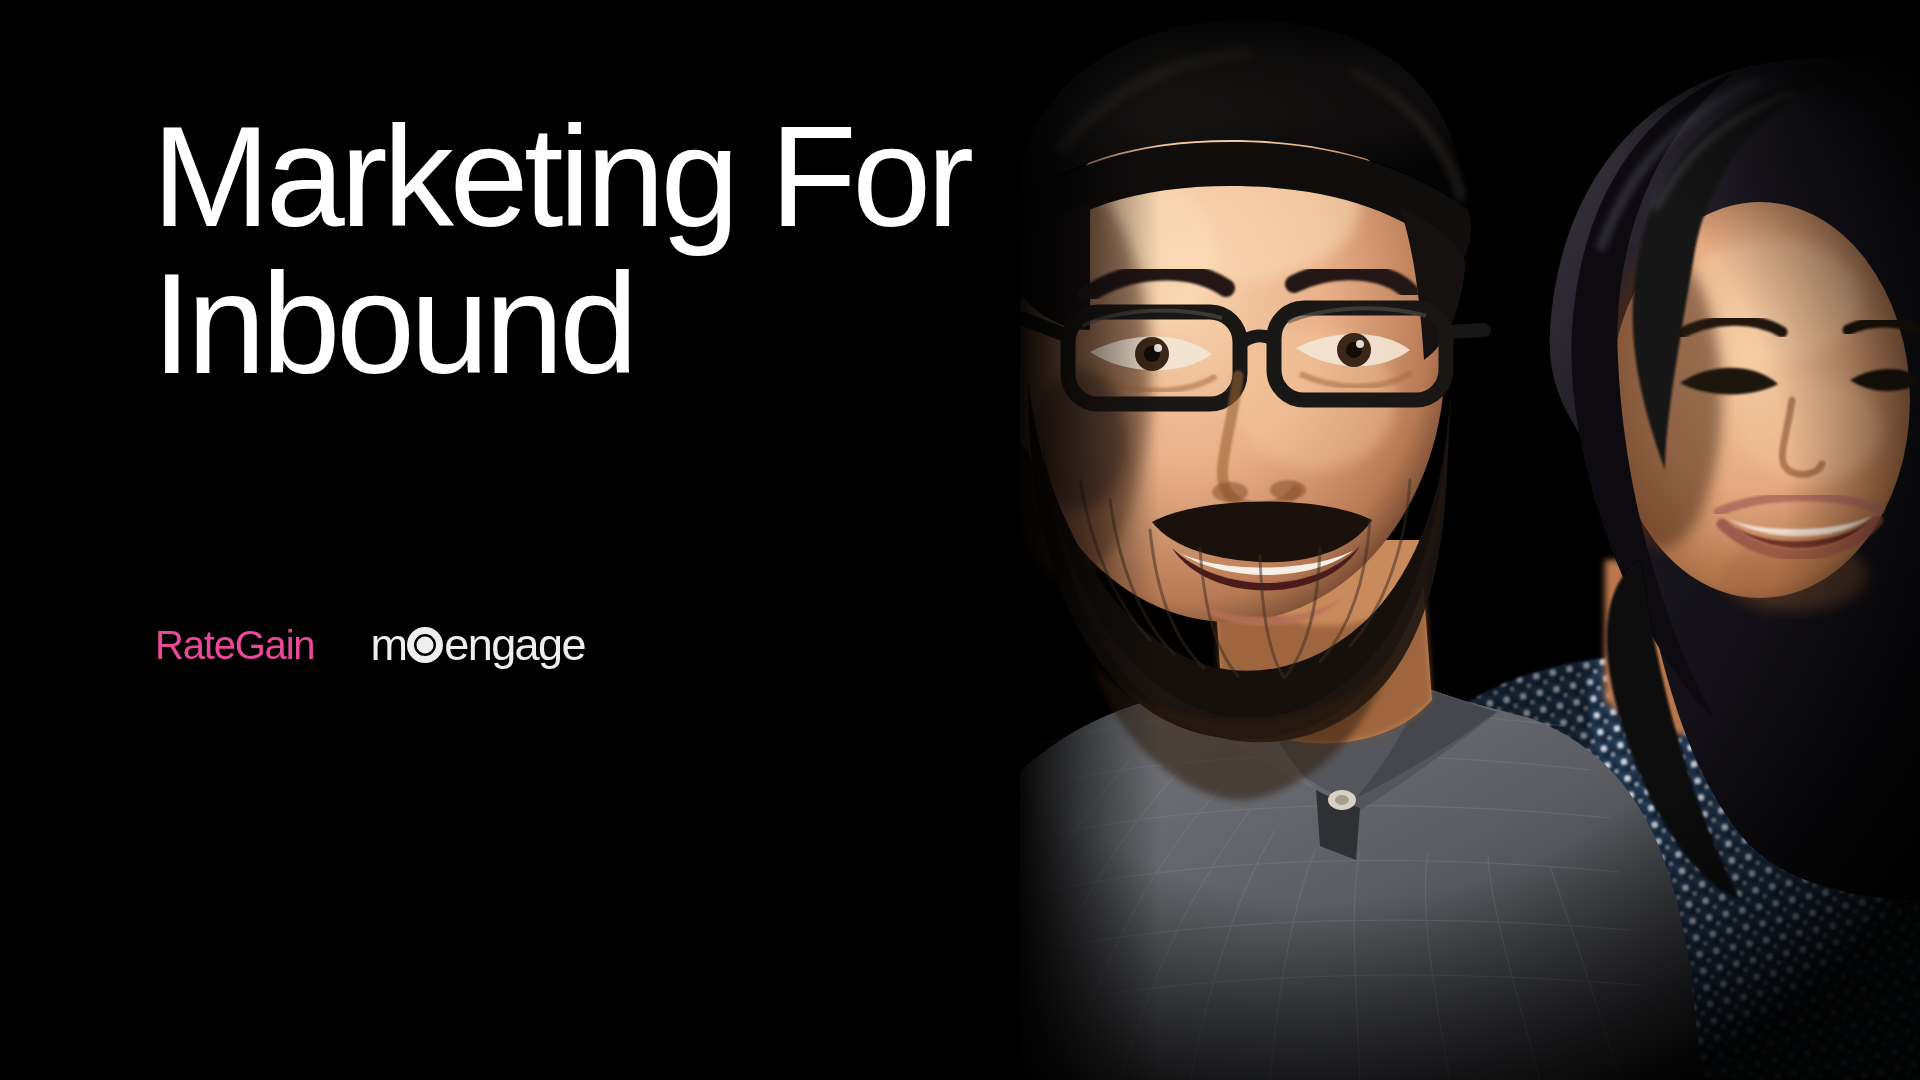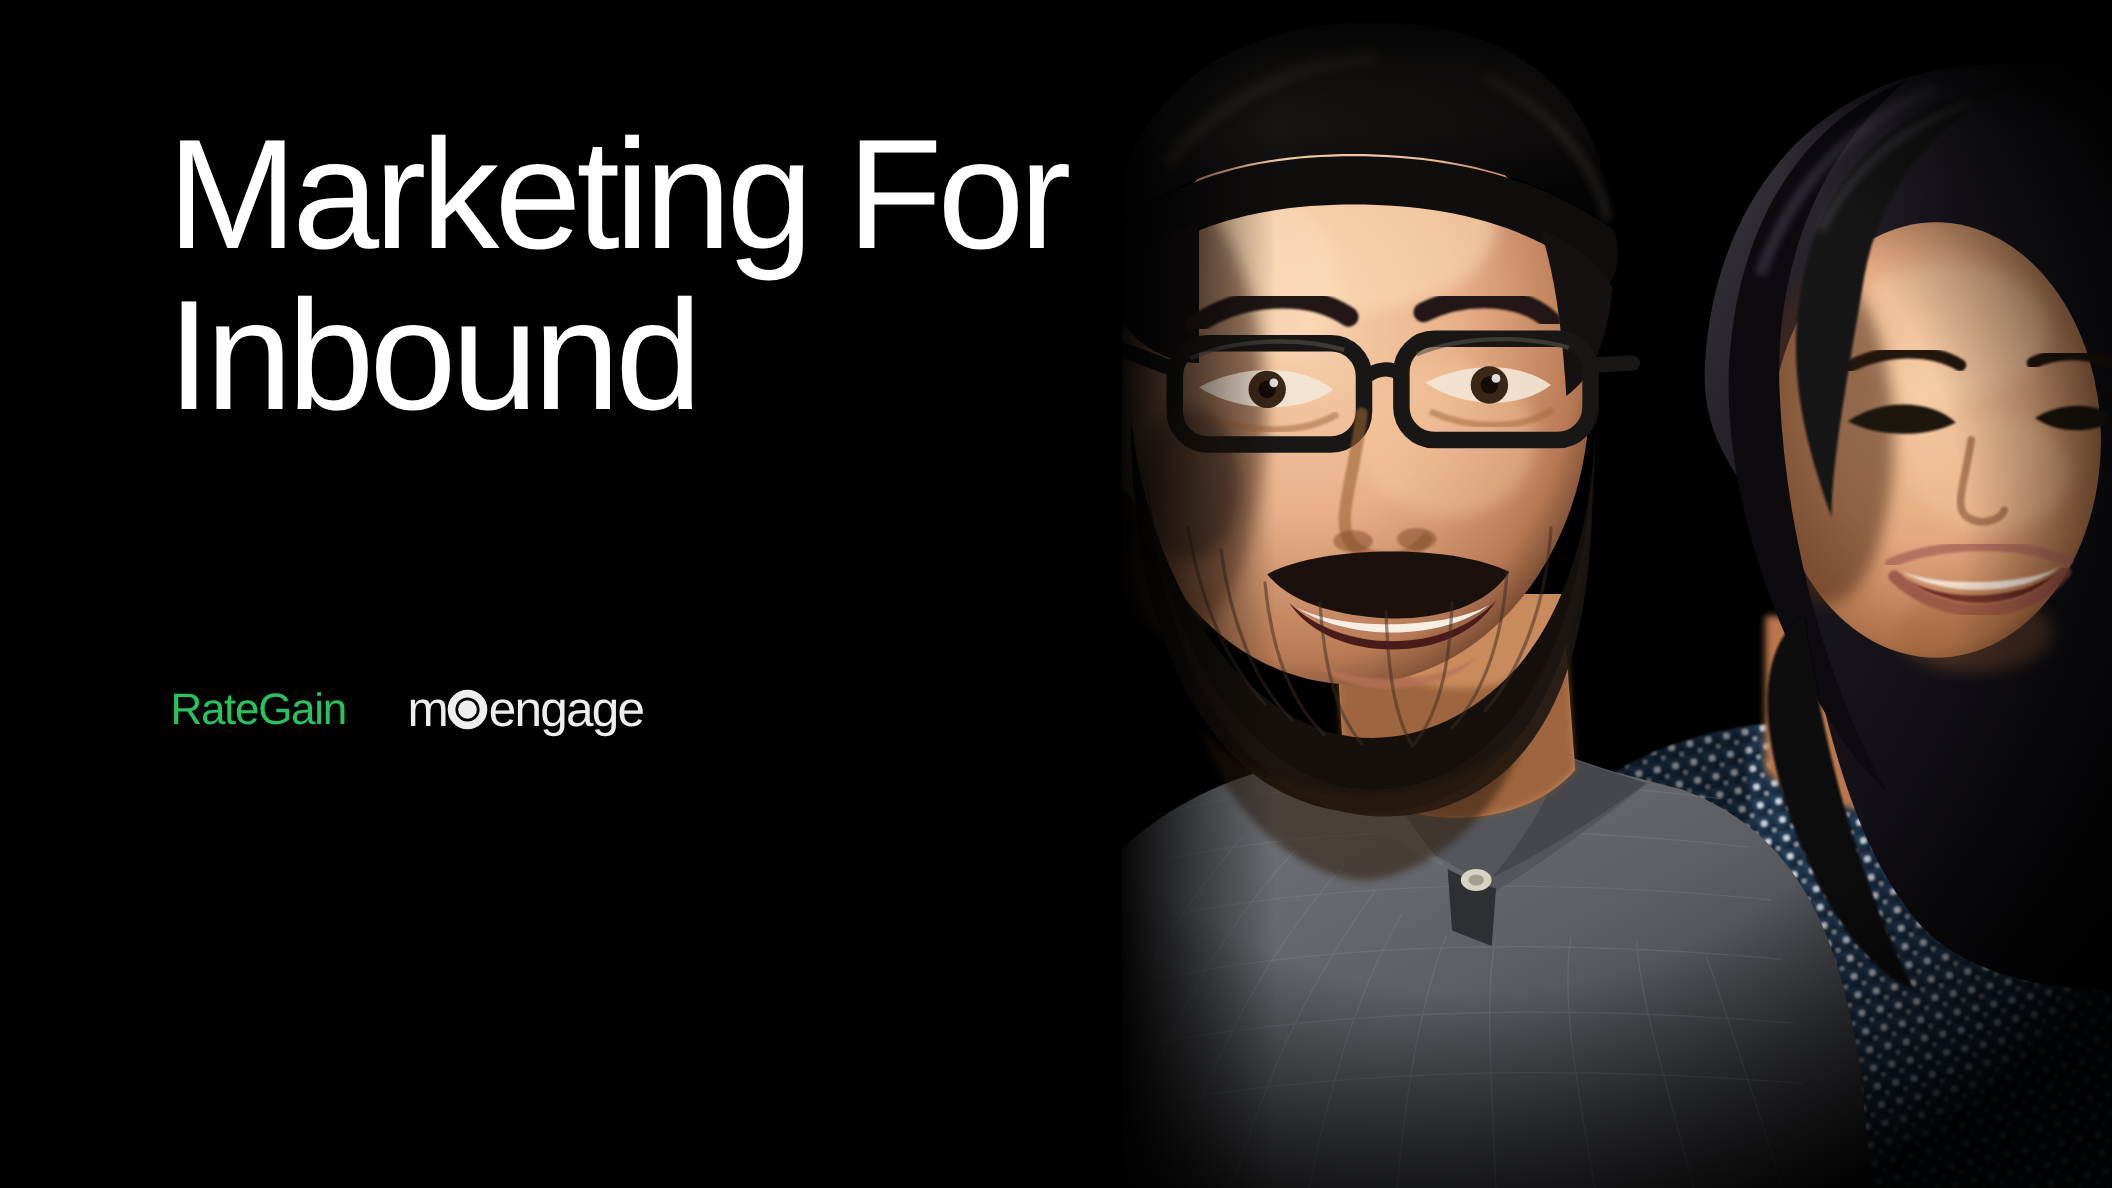--- a/index.html
+++ b/index.html
@@ -24,21 +24,21 @@
   }
   .headline .ln { display:block; }
 
   
   .logo-row {
     position:absolute; left:155px; top:622px;
     display:flex; align-items:center; gap:56px;
   }
   .logo-rategain {
     font-size:40px; font-weight:400; letter-spacing:-1.2px;
-    color:#22c55e; line-height:1;
+    color:#ec4899; line-height:1;
     font-family:"Liberation Sans", sans-serif;
     display:flex; align-items:baseline;
     filter: blur(0.25px);
   }
   .logo-moengage {
     font-size:45px; font-weight:500; letter-spacing:-1.6px;
     color:#eeeeee; line-height:1;
     display:flex; align-items:center;
     filter: blur(0.25px);
   }

